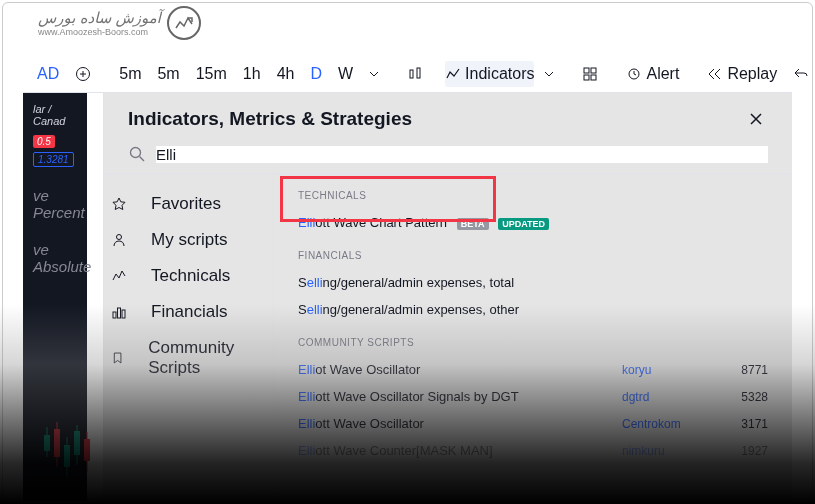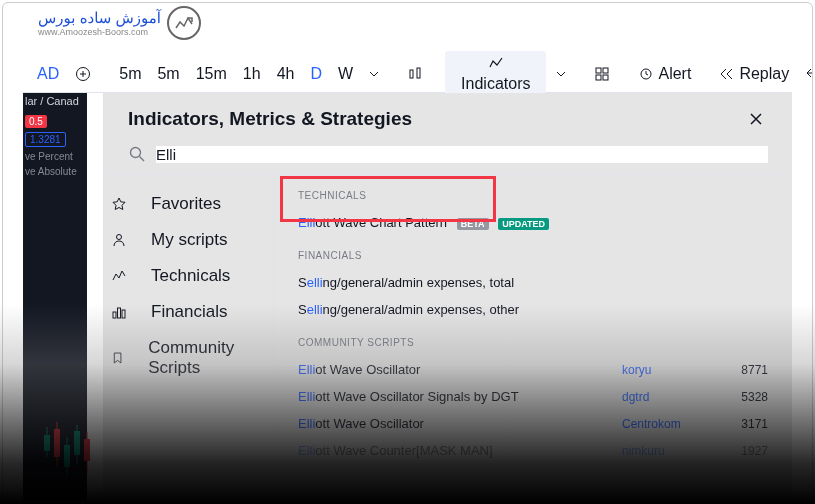--- a/index.html
+++ b/index.html
@@ -1,35 +1,35 @@
 <!DOCTYPE html>
 <html><head>
   <meta charset="utf-8">
   <style>
     * { box-sizing: border-box; margin: 0; padding: 0; }
     body { font-family: -apple-system, BlinkMacSystemFont, "Segoe UI", Arial, sans-serif; width: 815px; height: 504px; overflow: hidden; position: relative; background: #fff; }
     .watermark { position: absolute; top: 6px; right: 614px; z-index: 100; display: flex; align-items: center; gap: 6px; direction: rtl; }
     .watermark-icon { width: 34px; height: 34px; border: 2px solid #666; border-radius: 50%; display: flex; align-items: center; justify-content: center; }
-    .watermark-text { font-size: 15px; color: #1d4ed8; text-align: right; }
+    .watermark-text { font-size: 15px; color: #737373; text-align: right; font-style: italic; }
     .watermark-sub { font-size: 9px; color: #888; direction: ltr; }
     .frame { position: absolute; top: 2px; left: 2px; right: 2px; bottom: 2px; border: 1px solid #ccc; border-radius: 6px; overflow: hidden; }
     .app { position: absolute; top: 52px; left: 20px; right: 20px; bottom: 0; background: #fff; }
     .toolbar { height: 38px; display: flex; align-items: center; padding: 0 8px; gap: 4px; border-bottom: 1px solid #e0e3eb; font-size: 16px; color: #131722; }
     .tb-btn { padding: 4px 6px; border-radius: 3px; cursor: pointer; display: flex; align-items: center; gap: 4px; color: #131722; }
     .tb-active { color: #2962ff; font-weight: 500; }
     .tb-sep { width: 1px; height: 20px; background: #e0e3eb; margin: 0 4px; }
     .tb-icon { width: 16px; height: 16px; display: inline-block; }
-    .indicators-btn { background: #f0f3fa; padding: 4px 16px; border-radius: 3px; flex-direction: column; }
+    .indicators-btn { background: #f0f3fa; padding: 4px 0; border-radius: 3px; }
     .tb-right { margin-left: auto; display: flex; align-items: center; gap: 4px; }
     .main { display: flex; height: calc(100% - 38px); position: relative; }
-    .chart-bg { width: 64px; background: #131722; color: #d1d4dc; font-size: 11px; padding: 2px; position: relative; }
+    .chart-bg { width: 64px; background: #131722; color: #d1d4dc; font-size: 11px; padding: 10px; position: relative; font-style: italic; }
     .chart-badge { display: inline-block; padding: 1px 4px; border-radius: 2px; font-size: 10px; margin-top: 4px; }
     .badge-red { background: #f23645; color: #fff; }
     .badge-blue { border: 1px solid #2962ff; color: #2962ff; }
-    .chart-label { margin-top: 4px; font-size: 10px; color: #868993; }
+    .chart-label { margin-top: 20px; font-size: 15px; color: #868993; }
     .candles { position: absolute; bottom: 14px; left: 18px; width: 52px; height: 70px; }
     .modal { position: absolute; top: 0; left: 80px; right: 0; bottom: 0; background: #e5e5e5; border-left: 1px solid #e0e3eb; display: flex; flex-direction: column; }
     .modal-header { display: flex; align-items: center; justify-content: space-between; padding: 14px 24px 10px; }
     .modal-title { font-size: 19px; font-weight: 600; color: #131722; }
     .close-btn { cursor: pointer; padding: 4px; font-size: 18px; color: #131722; }
     .search-row { padding: 4px 24px 10px; display: flex; align-items: center; gap: 10px; border-bottom: 1px solid #e0e3eb; }
     .search-input { border: none; outline: none; font-size: 15px; color: #131722; flex: 1; }
     .modal-body { display: flex; flex: 1; overflow: hidden; }
     .sidebar { width: 170px; padding: 12px 0; border-right: 1px solid #e0e3eb; }
     .sidebar-item { display: flex; align-items: center; gap: 24px; padding: 8px 7px; font-size: 17px; color: #131722; cursor: pointer; }

